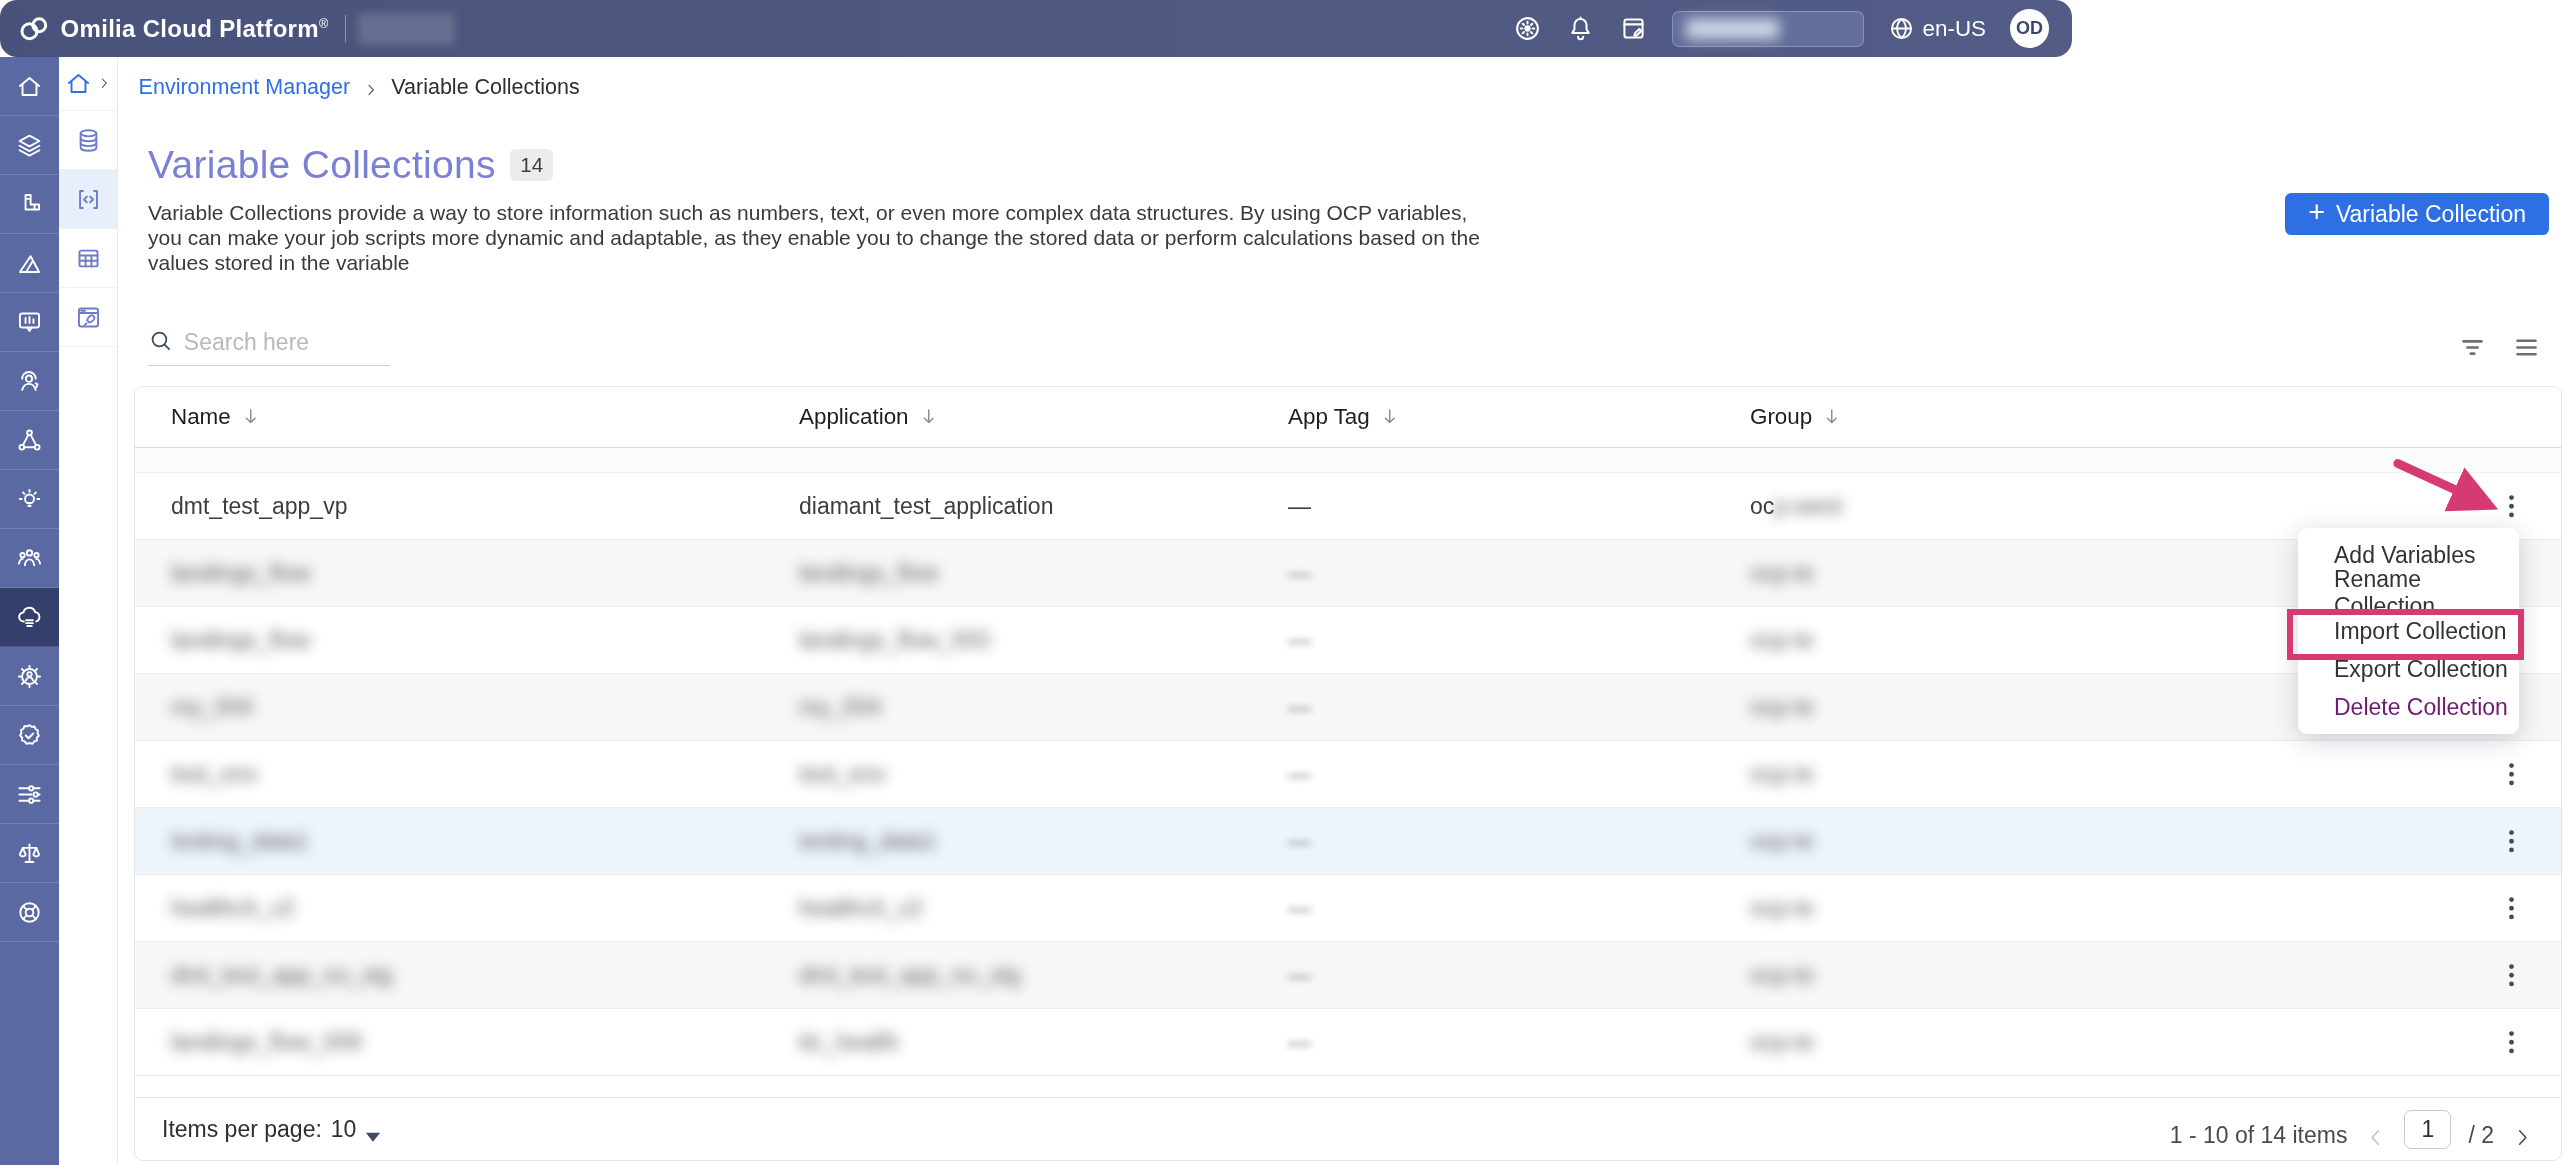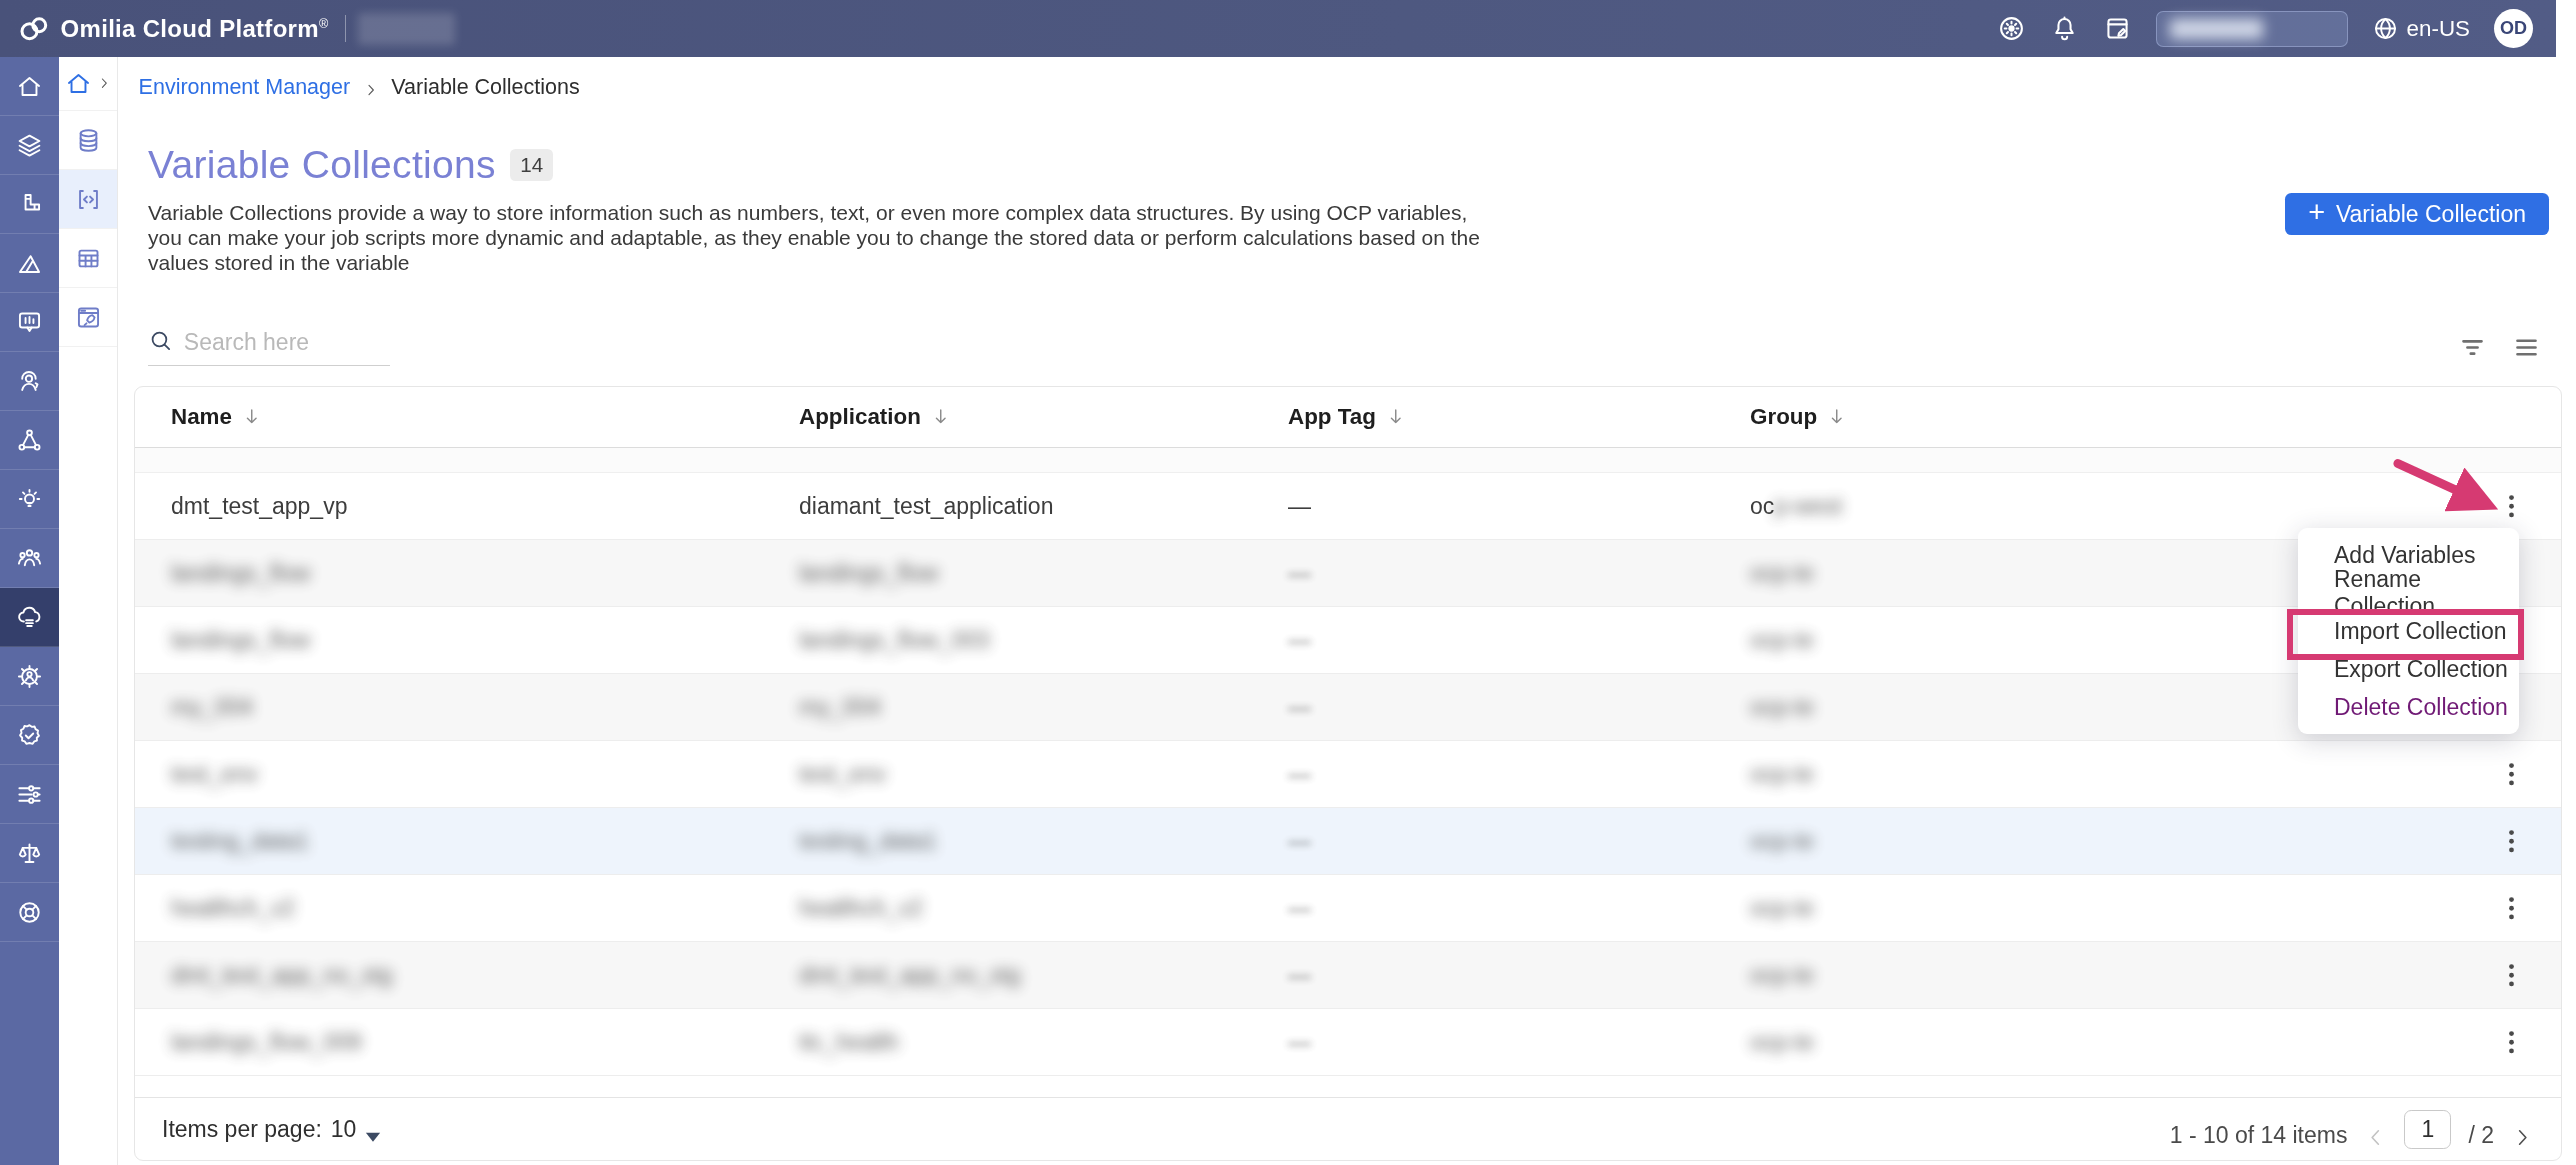--- a/index.html
+++ b/index.html
@@ -1,23 +1,23 @@
 <!DOCTYPE html>
 <html style="font-size:14.4px"><head>
 <meta charset="utf-8">
 <style>
   * { margin:0; padding:0; box-sizing:border-box; }
   html,body { width:2576px; height:1165px; overflow:hidden; background:#fff;
               font-family:"Liberation Sans", sans-serif; }
   .app { position:relative; width:2576px; height:1165px; }
 
   
-  .topbar { position:absolute; left:0; top:0; width:2556px; height:57px; z-index:10;
+  .topbar { position:absolute; left:0; top:0; width:2072px; height:57px; z-index:10;
             background:linear-gradient(90deg,#49527a 0%,#4e5880 55%,#525c86 100%);
-            display:flex; align-items:center; color:#fff; }
+            display:flex; align-items:center; color:#fff;border-radius:17px; }
   .brand { display:flex; align-items:center; margin-left:14.4px; }
   .logo-wrap { width:39px; height:39px; display:flex; align-items:center; justify-content:center; }
   .logo-wrap svg { width:36px; height:36px; }
   .brand-text { font-size:24px; font-weight:700; letter-spacing:0.3px; margin-left:7.2px; }
   .brand-text sup { font-size:12.6px; font-weight:400; }
   .topbar-divider { width:0.9px; height:27px; background:rgba(255,255,255,.38); margin-left:16px; }
   .redacted-badge { width:97px; height:32px; margin-left:12.6px; border-radius:3.6px;
                     background:rgba(255,255,255,.16); filter:blur(4.5px); }
   .topbar-right { position:absolute; right:23px; top:0; height:57px; display:flex; align-items:center; gap:24px; }
   .tb-icon { width:29px; height:29px; color:#fff; cursor:pointer; }
@@ -74,21 +74,21 @@
   .search input::placeholder { color:#b9b9b9; }
   .view-icons { display:flex; align-items:center; gap:27px; color:#6f6f6f; }
   .view-icons span { width:27px; height:27px; cursor:pointer; }
   .view-icons svg { width:27px; height:27px; }
 
   
   .table-card { position:absolute; left:16px; top:329px; width:2428px; height:775px;
                 border:0.9px solid #e6e6e6; border-radius:9px; background:#fff;
                 display:flex; flex-direction:column; }
   .thead { height:61px; display:flex; align-items:center; border-bottom:0.9px solid #dcdcdc;
-           font-size:22.4px; font-weight:700; color:#1e1e1e; }
+           font-size:22.4px; font-weight:400; color:#1e1e1e; }
   .thead .hcell { display:flex; align-items:center; gap:9px; cursor:pointer; }
   .sort-ic { width:21.5px; height:21.5px; color:#8a8a8a; } .sort-ic svg { width:21.5px; height:21.5px; }
   .tspacer { height:25px; background:#fbfbfb; border-bottom:0.9px solid #efefef; }
   .trow { height:67px; display:flex; align-items:center; border-bottom:0.9px solid #ededed;
           font-size:23px; color:#3d3d3d; }
   .bg-gray { background:#f7f7f7; }
   .bg-blue { background:#eef4fc; }
   .c-name { width:664px; padding-left:36px; }
   .c-app  { width:489px; }
   .c-tag  { width:462px; }

